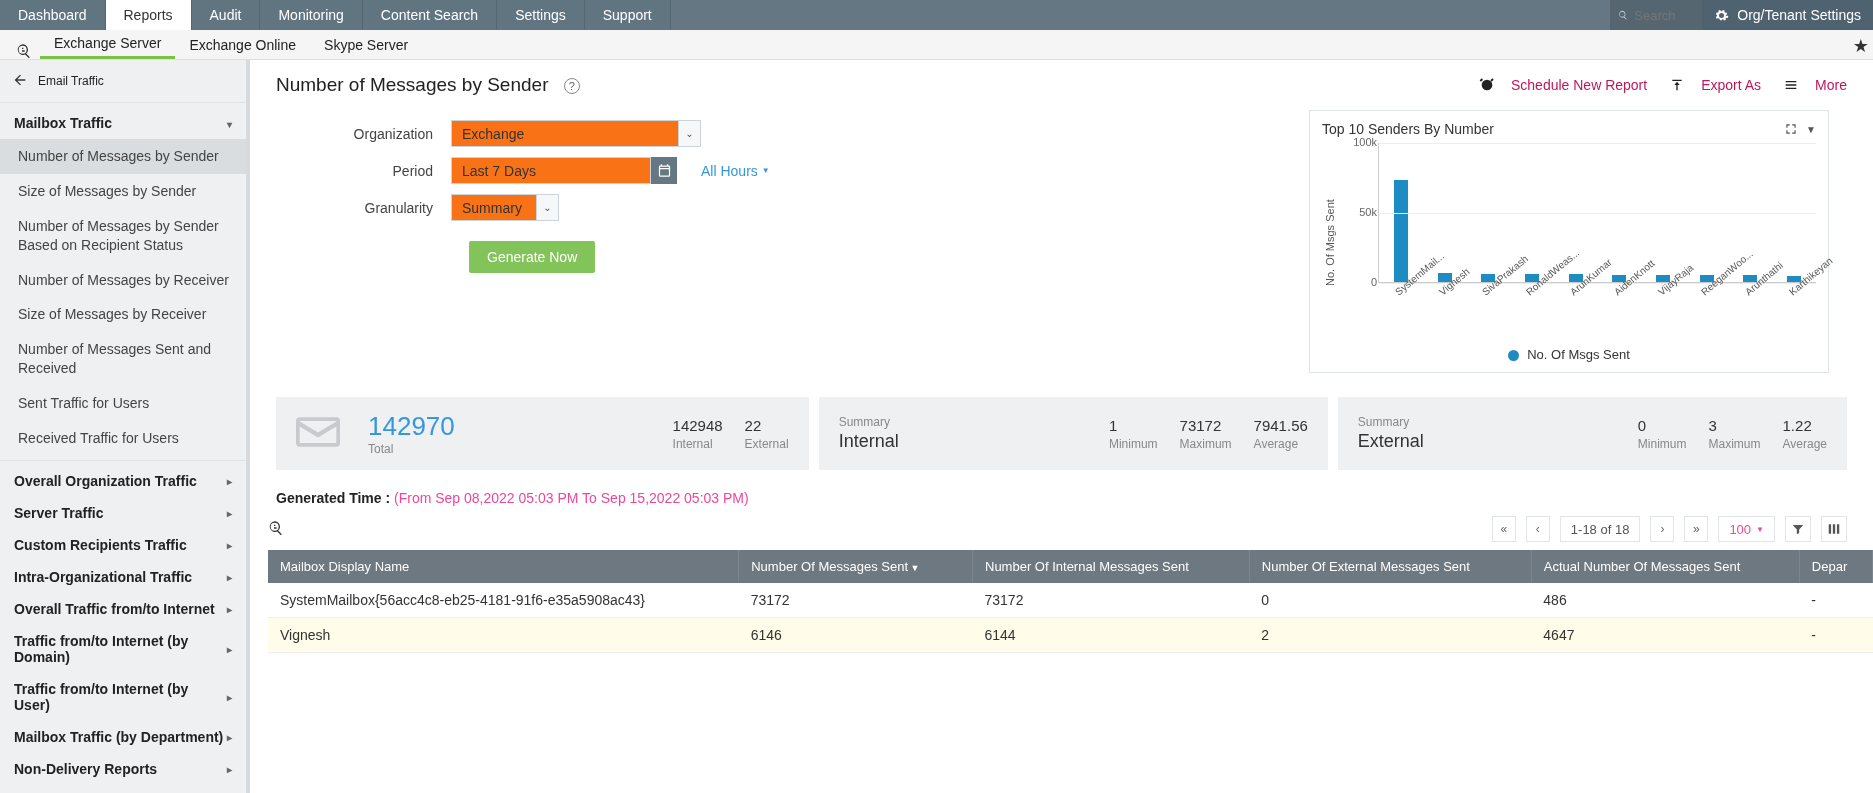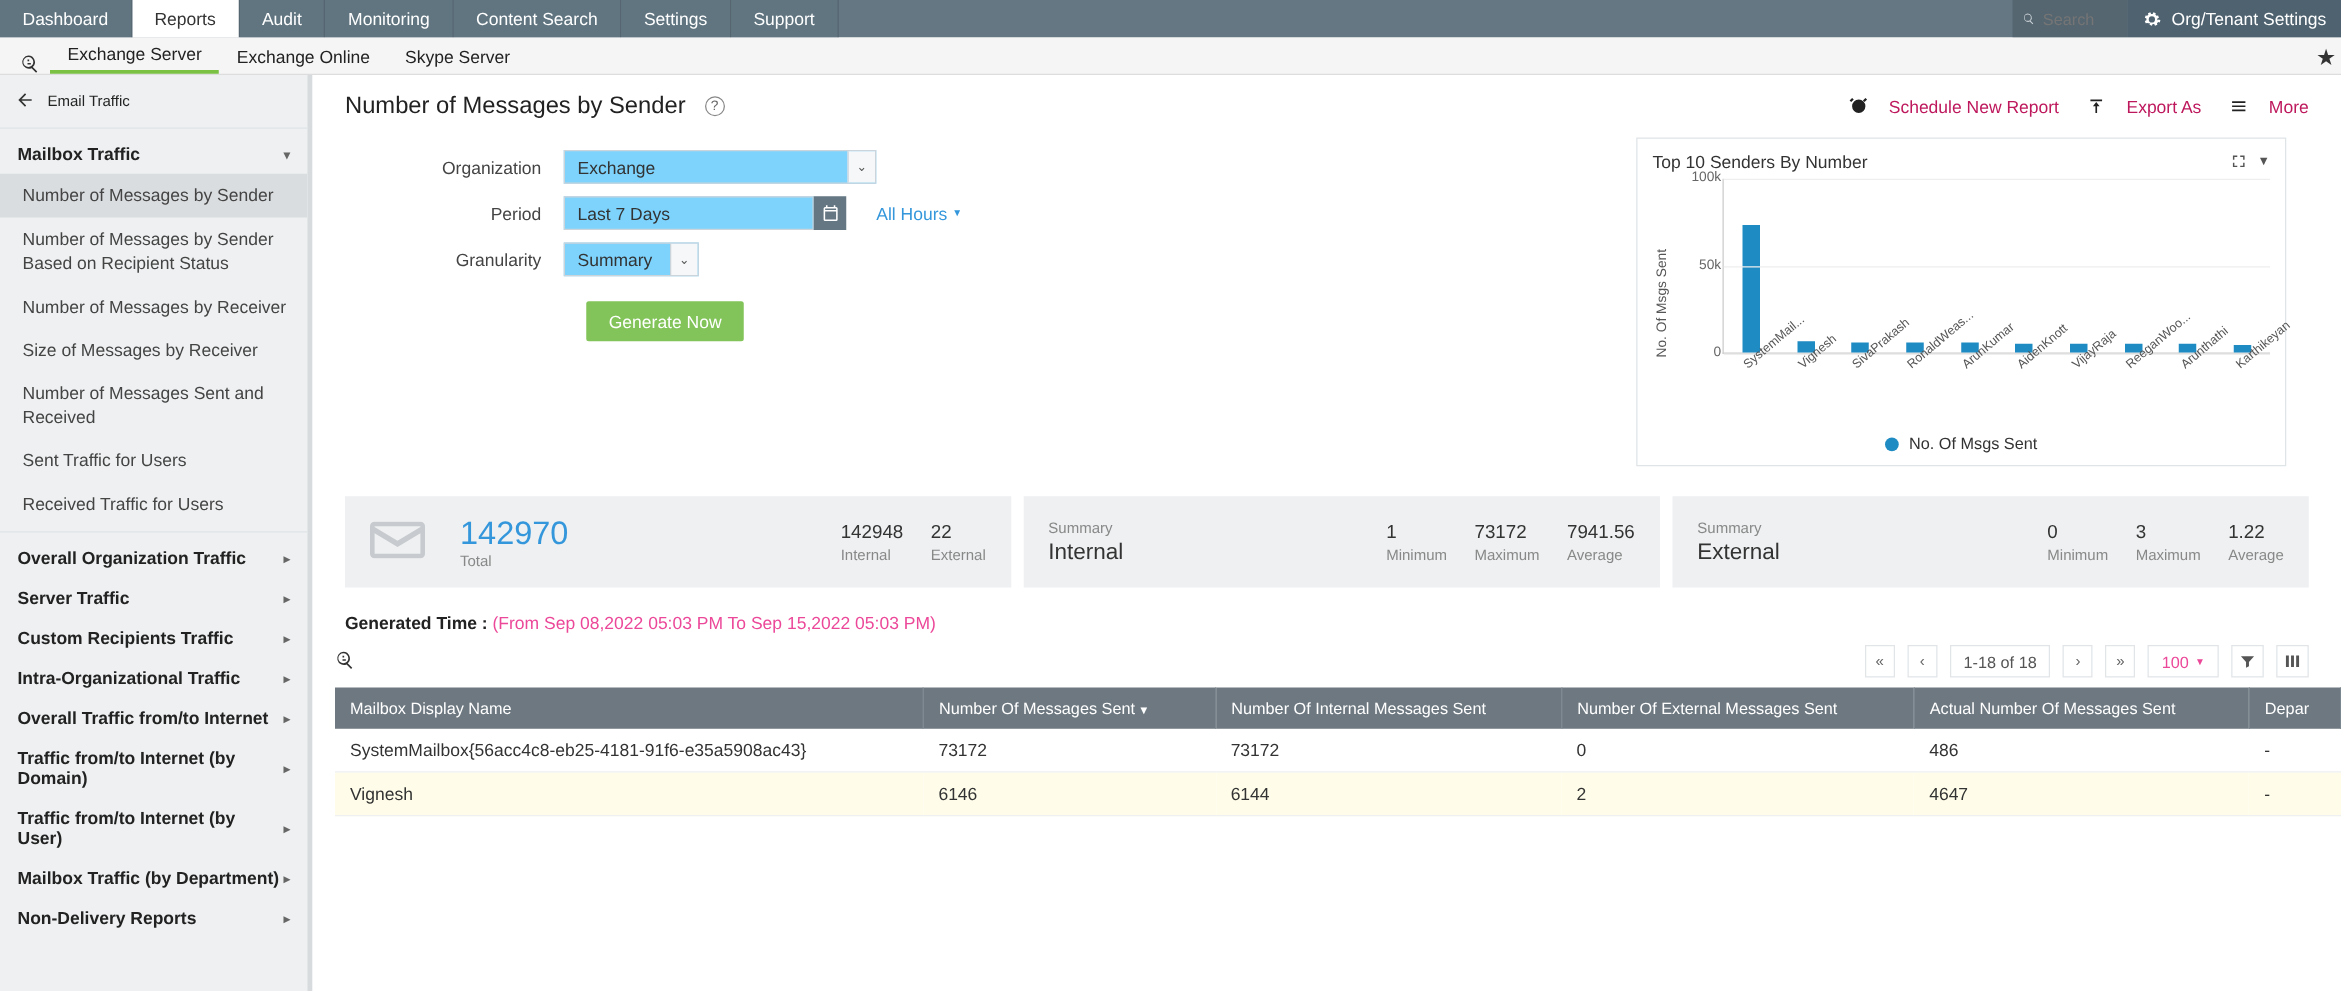--- a/index.html
+++ b/index.html
@@ -43,21 +43,21 @@
 .page-header h1 { font-size:19px; font-weight:500; color:#222;}
 .page-header .qmark { width:16px; height:16px; border:1px solid #888; border-radius:50%; display:inline-flex; align-items:center; justify-content:center; font-size:11px; color:#666; margin-left:10px; vertical-align:middle;}
 .page-actions { display:flex; gap:22px; align-items:center;}
 .pa { display:flex; align-items:center; gap:16px; cursor:pointer; font-size:14px; color:#be185d;}
 .pa svg{ width:16px; height:16px; fill:#222;}
 
 .form-area { display:flex; gap:30px; padding:6px 26px 12px 26px;}
 .form-col { width:770px;}
 .form-row { display:flex; align-items:center; margin:10px 0;}
 .form-row label { width:175px; text-align:right; padding-right:18px; color:#444; font-size:14px;}
-.select-box { display:flex; align-items:center; border:1px solid #cbd4db; height:27px; background:#7dd3fc;}
+.select-box { display:flex; align-items:center; border:1px solid #cbd4db; height:27px; background:#f97316;}
 .select-box .val { padding:0 10px; flex:1; font-size:14px; color:#333;}
 .select-box .caret { width:22px; border-left:1px solid #cbd4db; height:100%; display:flex; align-items:center; justify-content:center; font-size:10px; color:#555; background:#f5f7f8;}
 #org-select { width:250px; }
 #period-select { width:200px; }
 .cal-btn { width:26px; height:27px; background:#647782; margin-left:0; display:flex; align-items:center; justify-content:center; cursor:pointer;}
 .cal-btn svg{ width:15px; height:15px; fill:#fff;}
 .hours-link { margin-left:24px; color:#3597db; cursor:pointer; display:flex; align-items:center; gap:4px;}
 .hours-link .dd { font-size:8px;}
 #gran-select { width:108px;}
 .gen-btn { margin-left:193px; margin-top:10px; background:#82c459; color:#fff; border:none; padding:8px 18px; font-size:14px; border-radius:2px; cursor:pointer;}
@@ -165,20 +165,21 @@
         </svg>
       <span>Email Traffic</span>
     </div>
     <div class="side-divider"></div>
     <div class="side-section">
       <span>Mailbox Traffic</span>
       <span class="arr">▾</span>
     </div>
     <div id="mt-items">
         <div class="side-item active">Number of Messages by Sender</div>
+        <div class="side-item">Size of Messages by Sender</div>
         <div class="side-item">Number of Messages by Sender Based on Recipient Status</div>
         <div class="side-item">Number of Messages by Receiver</div>
         <div class="side-item">Size of Messages by Receiver</div>
         <div class="side-item">Number of Messages Sent and Received</div>
         <div class="side-item">Sent Traffic for Users</div>
         <div class="side-item">Received Traffic for Users</div>
       </div>
     <div class="side-divider"></div>
     <div id="rest-sections">
         <div class="side-section">

